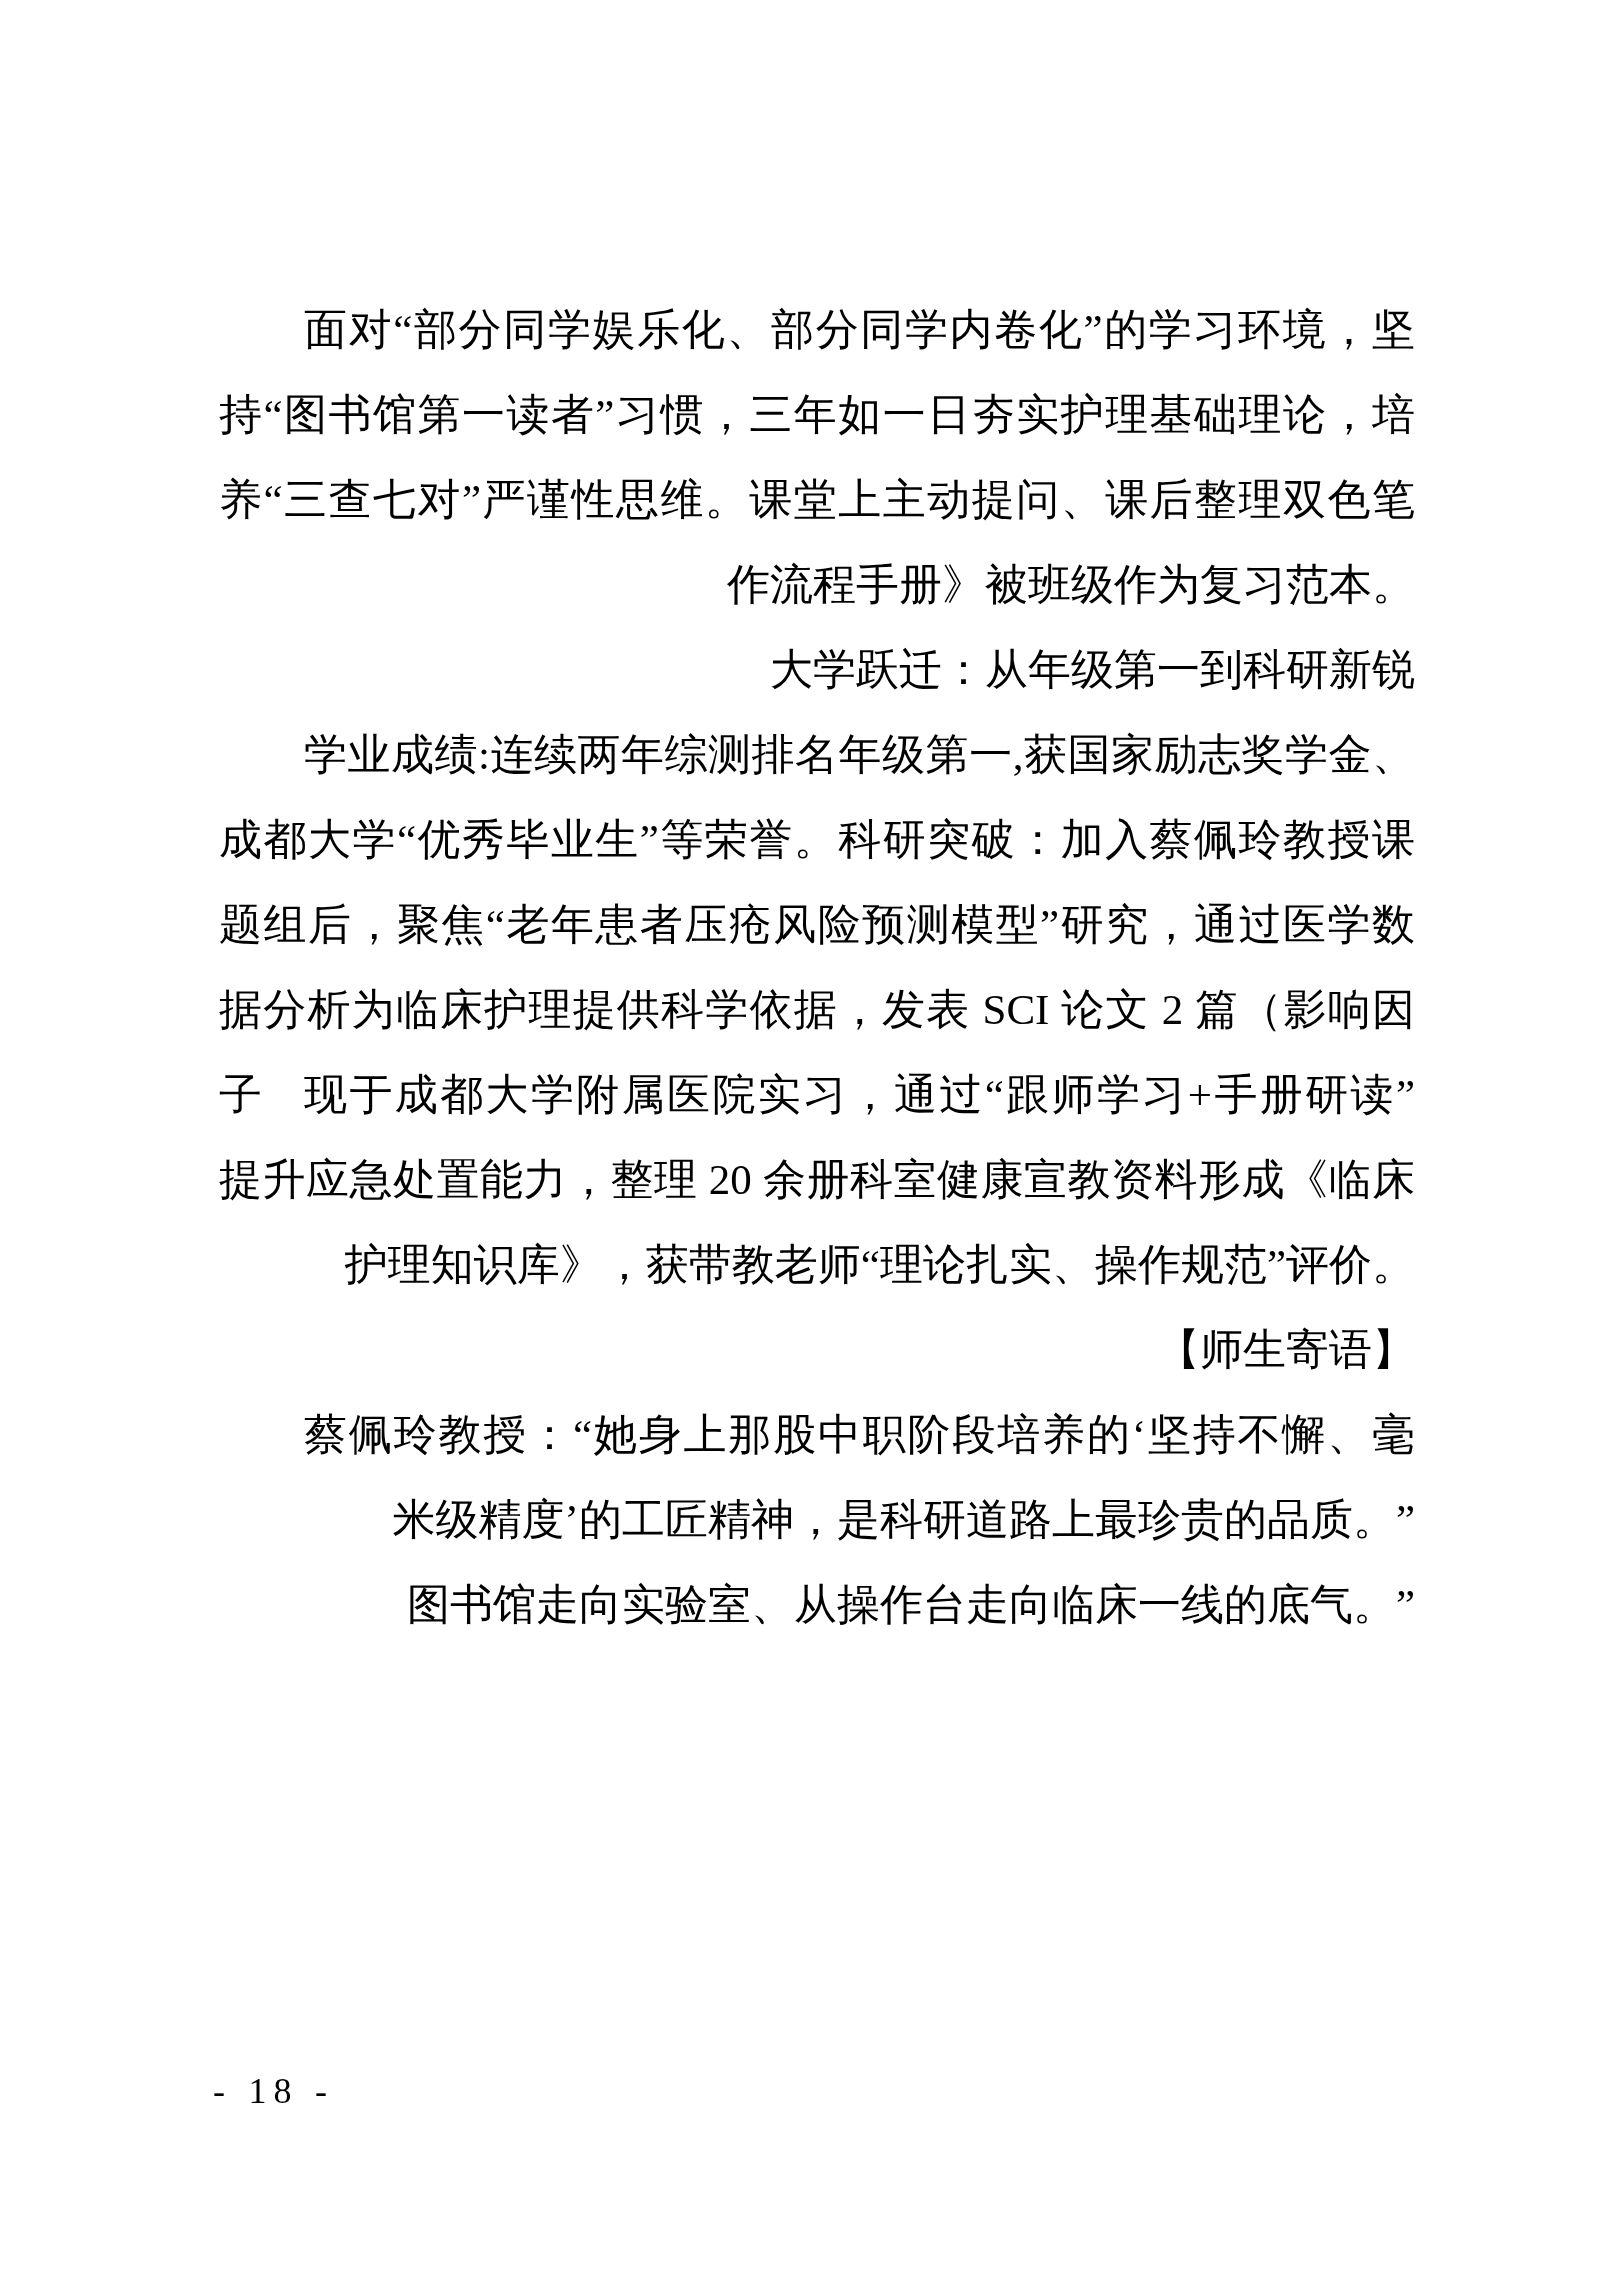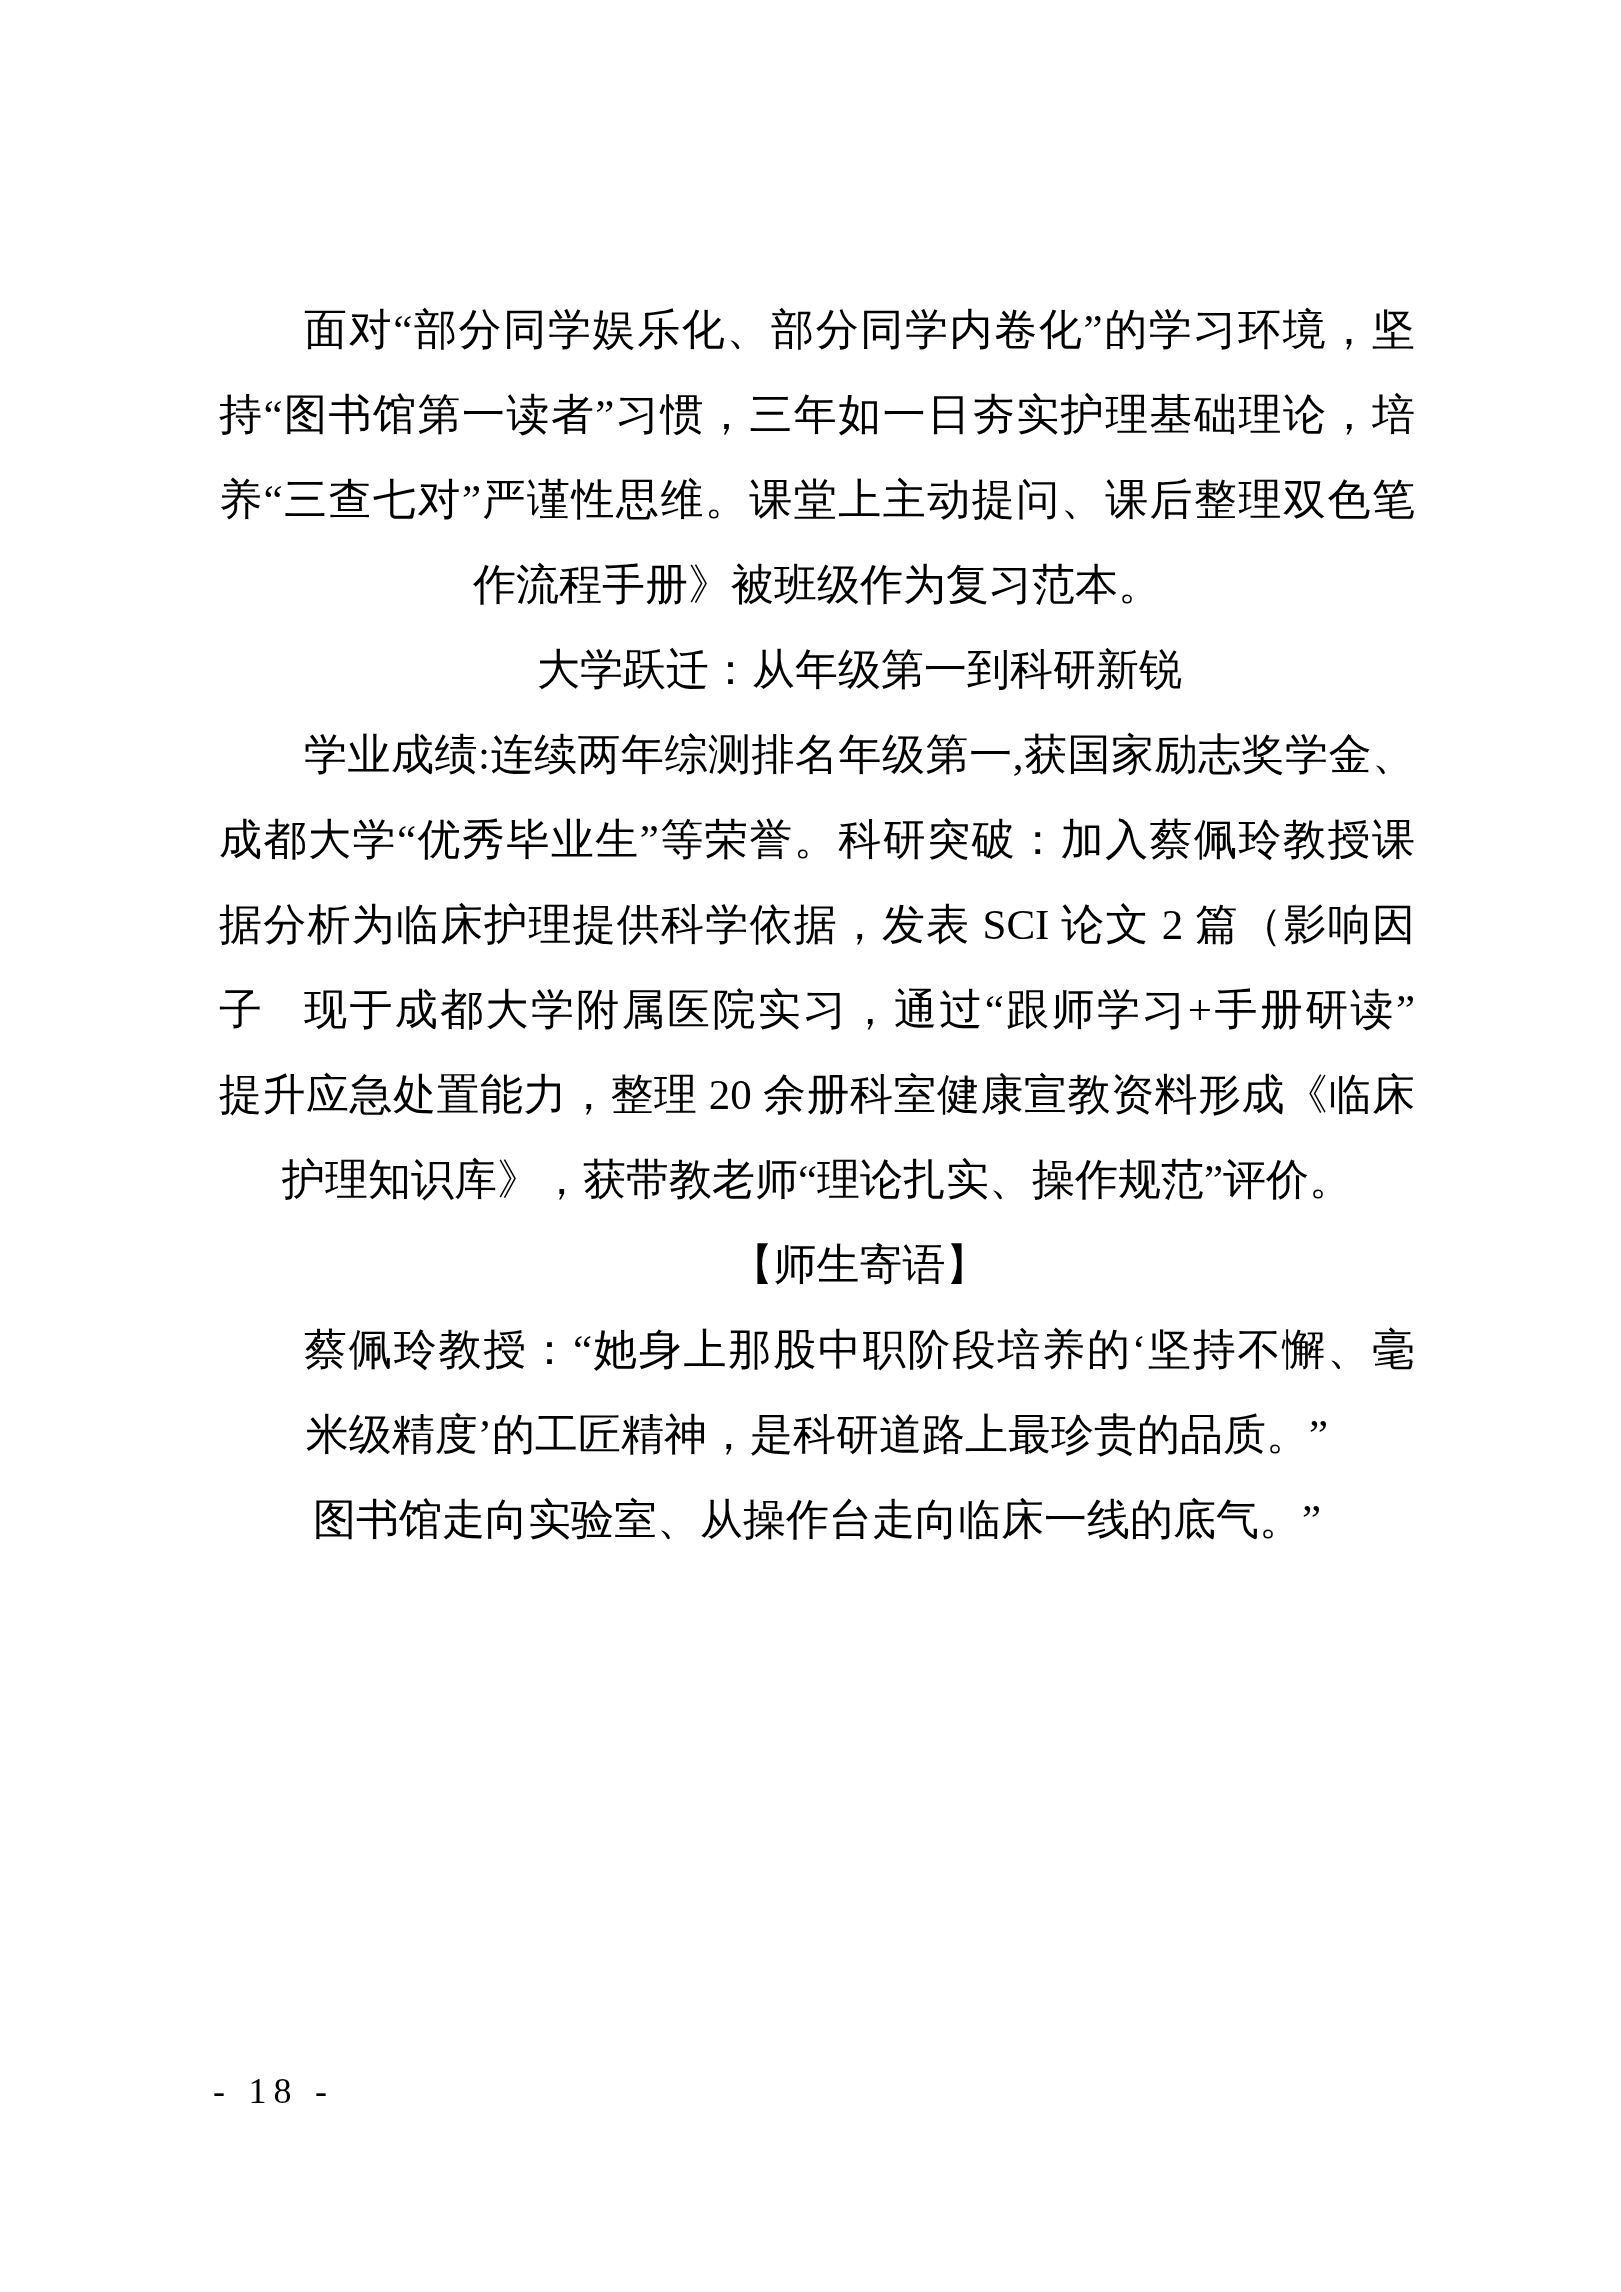--- a/index.html
+++ b/index.html
@@ -20,21 +20,21 @@
     position: absolute;
     left: 219px;
     top: 287px;
     width: 1196px;
   }
   .line {
     font-size: 43px;
     line-height: 85px;
     height: 85px;
     white-space: pre-wrap;
-    text-align: center;
+    text-align: right;
     color: #000000;
     font-weight: 400;
   }
   .indent {
     padding-left: 85px;
   }
   .just {
     text-align: justify;
     text-align-last: justify;
     text-justify: inter-character;
@@ -55,20 +55,21 @@
 
 <div class="page">
   <div class="text-block">
     <div class="line indent just">面对“部分同学娱乐化、部分同学内卷化”的学习环境，坚</div>
     <div class="line just">持“图书馆第一读者”习惯，三年如一日夯实护理基础理论，培</div>
     <div class="line just">养“三查七对”严谨性思维。课堂上主动提问、课后整理双色笔</div>
     <div class="line">作流程手册》被班级作为复习范本。</div>
     <div class="line indent">大学跃迁：从年级第一到科研新锐</div>
     <div class="line indent just">学业成绩:连续两年综测排名年级第一,获国家励志奖学金、</div>
     <div class="line just">成都大学“优秀毕业生”等荣誉。科研突破：加入蔡佩玲教授课</div>
+    <div class="line just">题组后，聚焦“老年患者压疮风险预测模型”研究，通过医学数</div>
     <div class="line just">据分析为临床护理提供科学依据，发表 SCI 论文 2 篇（影响因子</div>
     <div class="line indent just">现于成都大学附属医院实习，通过“跟师学习+手册研读”</div>
     <div class="line just">提升应急处置能力，整理 20 余册科室健康宣教资料形成《临床</div>
     <div class="line">护理知识库》，获带教老师“理论扎实、操作规范”评价。</div>
     <div class="line indent">【师生寄语】</div>
     <div class="line indent just">蔡佩玲教授：“她身上那股中职阶段培养的‘坚持不懈、毫</div>
     <div class="line">米级精度’的工匠精神，是科研道路上最珍贵的品质。”</div>
     <div class="line">图书馆走向实验室、从操作台走向临床一线的底气。”</div>
   </div>
 

